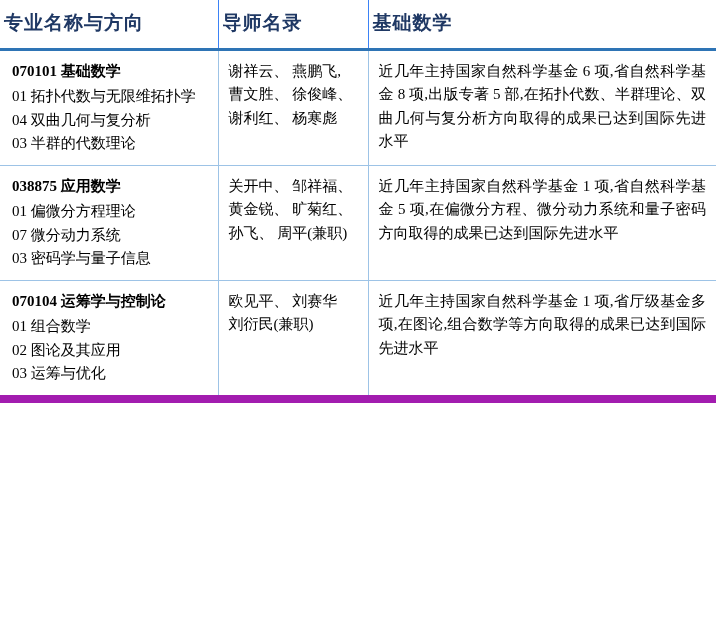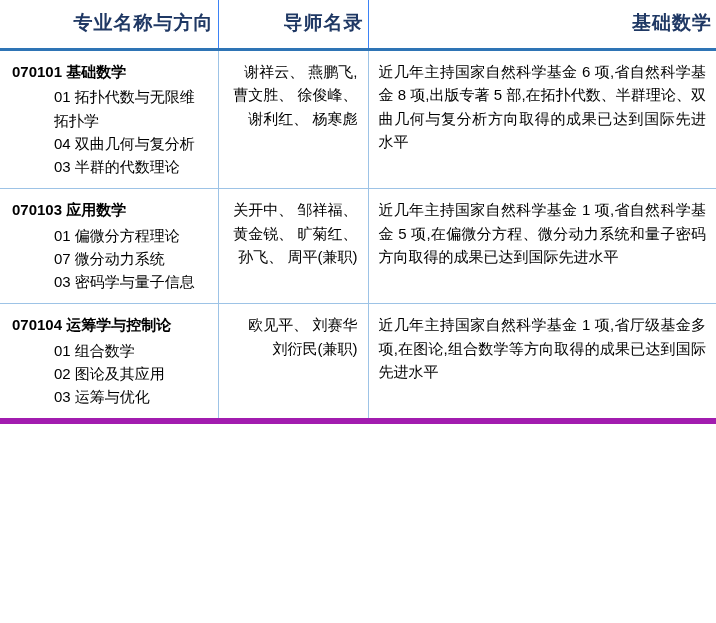--- a/index.html
+++ b/index.html
@@ -20,60 +20,60 @@
     table-layout: fixed;
   }
   table.majors-table col.col-major { width: 218px; }
   table.majors-table col.col-advisors { width: 150px; }
   table.majors-table col.col-research { width: 348px; }
 
   thead th {
     font-size: 19px;
     font-weight: bold;
     color: #1f3864;
-    text-align: right;
+    text-align: left;
     padding: 10px 4px 12px 4px;
     border: none;
     vertical-align: middle;
     letter-spacing: 1px;
   }
   thead tr {
     border-bottom: 3px solid #2e74b5;
   }
   thead th.sep-left {
     border-left: 1px solid #3b82f6;
   }
 
   tbody td {
     font-size: 15px;
     line-height: 1.55;
     vertical-align: top;
     padding: 9px 10px 10px 10px;
     border-bottom: 1px solid #9dc3e6;
     border-left: 1px solid #9dc3e6;
+    font-family: Liberation Serif, serif;
   }
   tbody td.first-cell {
     border-left: none;
     padding-left: 12px;
   }
   tbody tr:last-child td {
-    border-bottom: 6px solid #a21caf;
+    border-bottom: 8px solid #a21caf;
   }
 
   .major-code {
     font-weight: bold;
     display: block;
     margin-bottom: 2px;
   }
   .major-dir {
     display: block;
-    margin-left: 42px;
   }
   .advisors-cell {
-    text-align: right;
+    text-align: left;
   }
   .advisor-line {
     display: block;
     white-space: pre;
   }
   .research-cell {
     text-align: justify;
     text-justify: inter-ideograph;
   }
 </style>
@@ -106,21 +106,21 @@
         <span class="advisor-line">谢祥云、 燕鹏飞,</span>
         <span class="advisor-line">曹文胜、 徐俊峰、</span>
         <span class="advisor-line">谢利红、 杨寒彪</span>
       </td>
       <td class="research-cell">近几年主持国家自然科学基金 6 项,省自然科学基金 8 项,出版专著 5 部,在拓扑代数、半群理论、双曲几何与复分析方向取得的成果已达到国际先进水平</td>
     </tr>
 
 
     <tr>
       <td class="first-cell">
-        <span class="major-code">070103 应用数学</span>
+        <span class="major-code">038875 应用数学</span>
         <span class="major-dir">01 偏微分方程理论</span>
         <span class="major-dir">07 微分动力系统</span>
         <span class="major-dir">03 密码学与量子信息</span>
       </td>
       <td class="advisors-cell">
         <span class="advisor-line">关开中、 邹祥福、</span>
         <span class="advisor-line">黄金锐、 旷菊红、</span>
         <span class="advisor-line">孙飞、 周平(兼职)</span>
       </td>
       <td class="research-cell">近几年主持国家自然科学基金 1 项,省自然科学基金 5 项,在偏微分方程、微分动力系统和量子密码方向取得的成果已达到国际先进水平</td>

